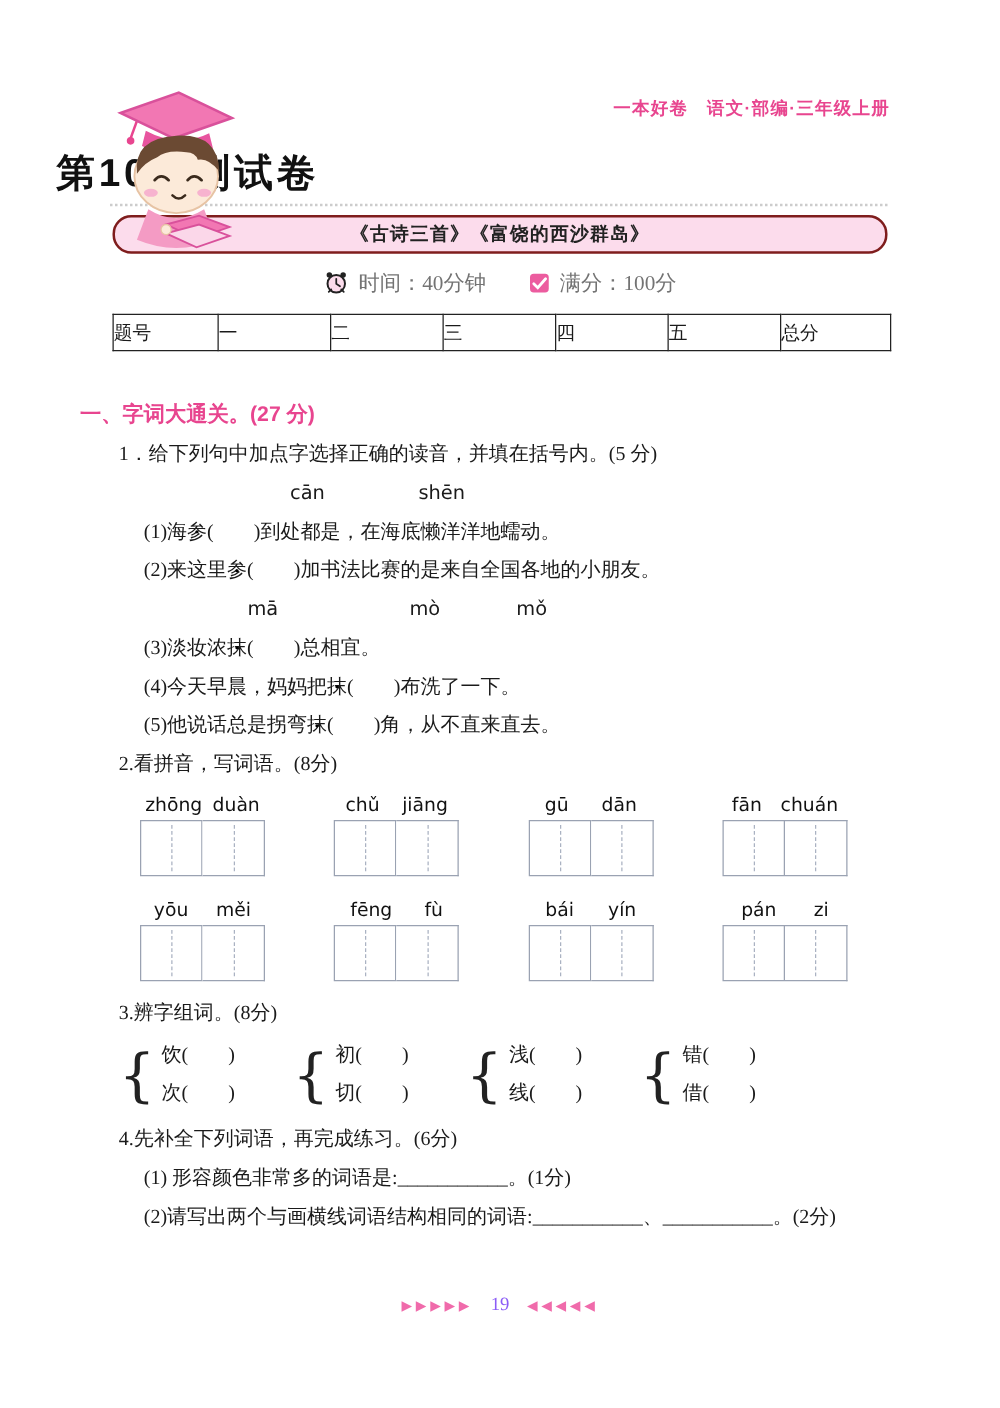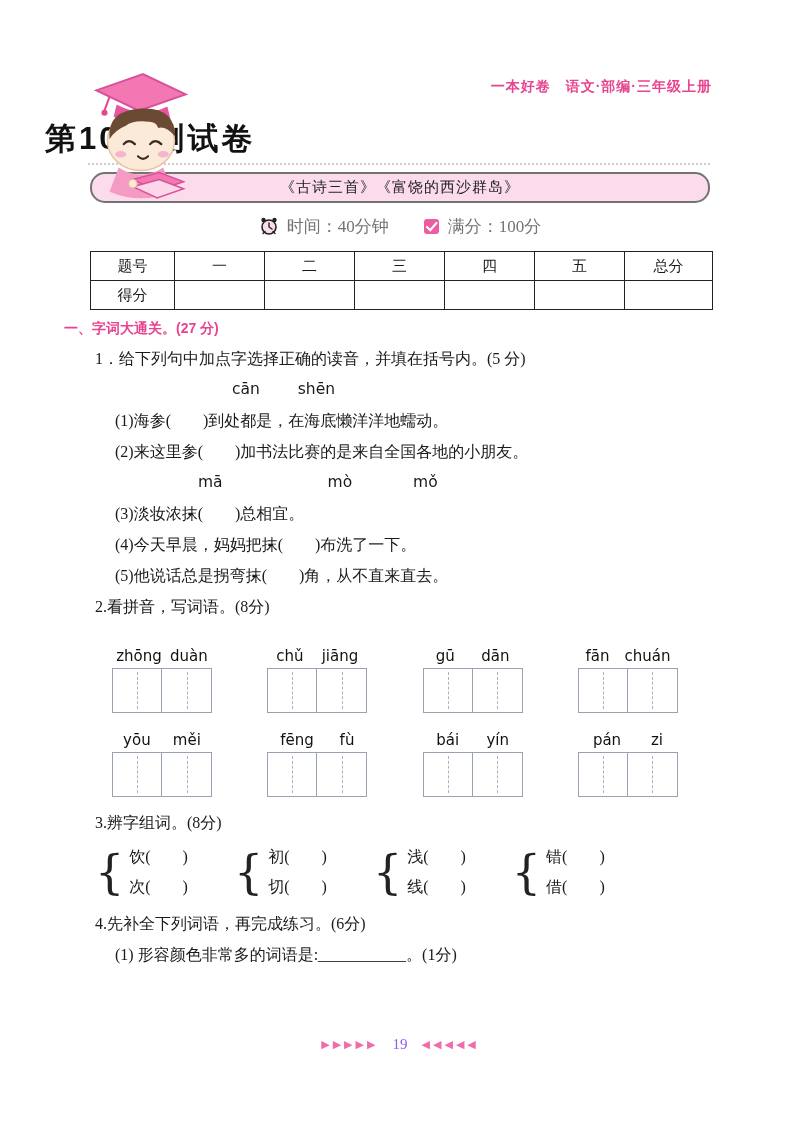--- a/index.html
+++ b/index.html
@@ -16,58 +16,58 @@
   
   .dotline { position:absolute; top:163px; left:88px; width:622px; border-top:2px dotted #cccccc; z-index:1; }
   .mascot { position:absolute; top:64px; left:76px; width:132px; height:144px; z-index:3; }
   .title {
     position:absolute; top:118px; left:0; width:100%; text-align:left;
     font-size:31px; font-weight:900; letter-spacing:3px; color:#111;
     font-family:"Liberation Sans","DejaVu Sans",sans-serif; z-index:2;margin-left:45px;
   }
   .banner {
     position:absolute; top:172px; left:90px; width:620px; height:31px; z-index:2;
-    background:#fcdcec; border:2px solid #737373; border-radius:15px;
+    background:#fcdcec; border:2px solid #7f1d1d; border-radius:15px;
     display:flex; align-items:center; justify-content:center;
-    font-size:15px; font-weight:normal; color:#222; letter-spacing:1px;
+    font-size:15px; font-weight:bold; color:#222; letter-spacing:1px;
   }
   .timerow {
     position:absolute; top:212px; left:0; width:100%; height:28px;
     display:flex; justify-content:center; align-items:center; gap:8px; font-size:17px; color:#737373;
   }
   .timerow .gap { width:18px; }
   
   table.score-table { position:absolute; top:251px; left:90px; border-collapse:collapse; z-index:2; }
   table.score-table td {
-    border:1.5px solid #222; height:29px; text-align:center; vertical-align:middle;
+    border:1.5px solid #222; height:29px; text-align:left; vertical-align:middle;
     font-size:15px; padding:0;
   }
   
   .content { position:absolute; top:320px; left:64px; width:680px; font-size:16px; z-index:2; }
   .sec-head {
-    color:#e8458f; font-weight:bold; font-size:14px; margin-bottom:5px;
+    color:#e8458f; font-weight:bold; font-size:17px; margin-bottom:5px;
     font-family:"Liberation Sans","DejaVu Sans",sans-serif;
   }
   p.line { line-height:31px; }
   .ind1 { margin-left:31px; }
   .ind2 { margin-left:51px; }
   .py { font-family:"DejaVu Sans","Liberation Sans",sans-serif; font-size:15.5px; line-height:31px; }
   .py span { display:inline-block; }
   .py1 span:nth-child(1){ margin-left:168px; }
-  .py1 span:nth-child(2){ margin-left:33px; }
+  .py1 span:nth-child(2){ margin-left:70px; }
   .py2 span:nth-child(1){ margin-left:134px; }
   .py2 span:nth-child(2){ margin-left:100px; }
   .py2 span:nth-child(3){ margin-left:56px; }
   .dotchar { position:relative; }
   .dotchar::after {
     content:"●"; font-size:6px; position:absolute; left:50%; transform:translateX(-50%);
     bottom:-8px; color:#000;
   }
   
-  .grids { margin-left:48px; width:566px; display:flex; justify-content:space-between; margin-top:20px; }
+  .grids { margin-left:48px; width:566px; display:flex; justify-content:space-between; margin-top:3px; }
   .grids.second { margin-top:13px; }
   .gunit { width:100px; display:flex; flex-direction:column; }
   .glabel {
     display:flex; justify-content:space-around; align-items:flex-end; height:26px; padding-bottom:3px;
     font-family:"DejaVu Sans","Liberation Sans",sans-serif; font-size:15px; color:#111;
   }
   .gboxes { display:flex; }
   .gcell { width:50px; height:45px; border:1px solid #9aa2b2; position:relative; background:#fff; }
   .gcell + .gcell { border-left:none; }
   .gcell::after {
@@ -157,29 +157,20 @@
     <tbody>
         <tr>
       <td>题号</td>
       <td>一</td>
       <td>二</td>
       <td>三</td>
       <td>四</td>
       <td>五</td>
       <td>总分</td>
     </tr>
-    <tr>
-      <td>得分</td>
-      <td></td>
-      <td></td>
-      <td></td>
-      <td></td>
-      <td></td>
-      <td></td>
-    </tr>
   </tbody>
     </table>
 
   <div class="content">
 
     <div class="sec-head">一、字词大通关。(27 分)</div>
 
     <p class="line ind1">1．给下列句中加点字选择正确的读音，并填在括号内。(5 分)</p>
 
     <p class="py py1">
@@ -317,20 +308,21 @@
           <p>错(　　)</p>
           <p>借(　　)</p>
         </div>
       </div>
     </div>
 
     <p class="line ind1">4.先补全下列词语，再完成练习。(6分)</p>
 
 
     <p class="line ind2">(1) 形容颜色非常多的词语是:___________。(1分)</p>
+    <p class="line ind2">(2)请写出两个与画横线词语结构相同的词语:___________、___________。(2分)</p>
 
   </div>
 
   <div class="footer">
     <span class="arrows">▶▶▶▶▶</span>
     <span class="pageno">19</span>
     <span class="arrows">◀◀◀◀◀</span>
   </div>
 
 </div>

